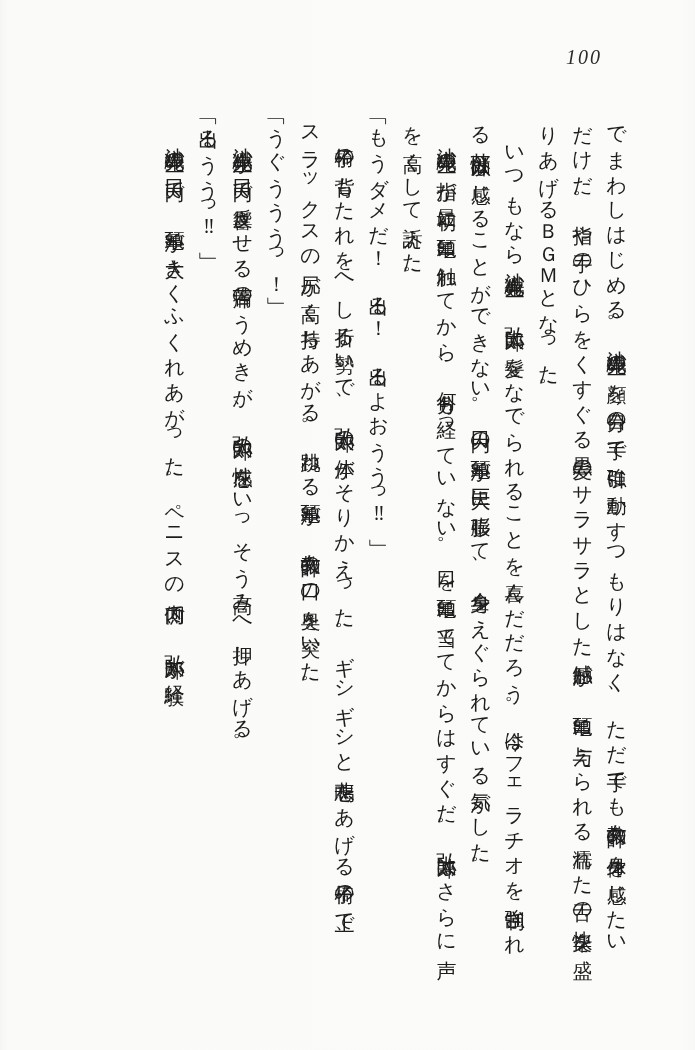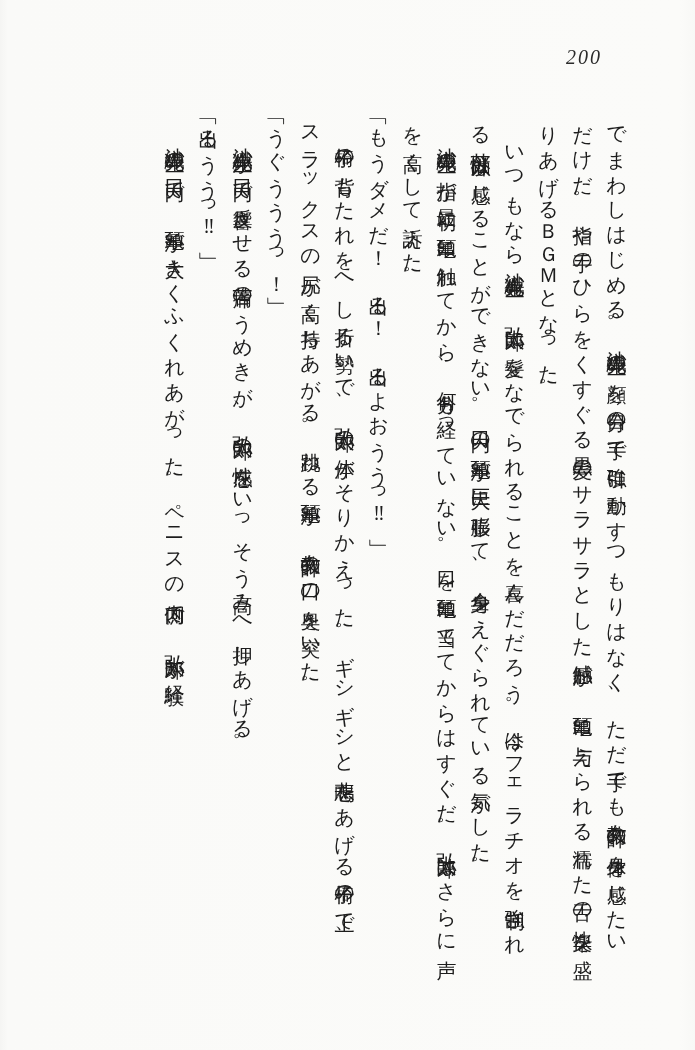--- a/index.html
+++ b/index.html
@@ -45,21 +45,21 @@
   }
   .text-block p.indent {
     text-indent: 1em;
   }
 </style>
 </head>
 <body>
 
 <div class="page">
 
-  <div class="page-number">200</div>
+  <div class="page-number">100</div>
 
   <div class="text-block">
     <p>でまわしはじめる。沙織先生の顔を自分の手で強引に動かすつもりはなく、ただ手でも女教師の身体を感じたいだけだ。指や手のひらをくすぐる黒髪のサラサラとした感触が、亀頭に与えられる濡れた舌の快楽を盛りあげるＢＧＭとなった。</p>
     <p class="indent">いつもなら沙織先生も、弘太郎に髪をなでられることを喜んだだろう。今はフェラチオを強制される苦悩以外は感じることができない。口内の亀頭が巨大に膨張して、全身をえぐられている気がした。</p>
     <p class="indent">沙織先生の指が最初に亀頭に触れてから、何分も経っていない。口を亀頭に当ててからはすぐだ。弘太郎はさらに声を高くして訴えた。</p>
     <p>「もうダメだ！　出る！　出るよおううっ‼」</p>
     <p class="indent">椅子の背もたれをへし折る勢いで、弘太郎の体がそりかえった。ギシギシと悲鳴をあげる椅子の上で、スラックスの尻が高く持ちあがる。跳ねる亀頭が、女教師の口の奥を突いた。</p>
     <p>「うぐうううっ！」</p>
     <p class="indent">沙織先生が口内で反響させる苦痛のうめきが、弘太郎の性感をいっそう高みへ押しあげる。</p>
     <p>「出るううっ‼」</p>

